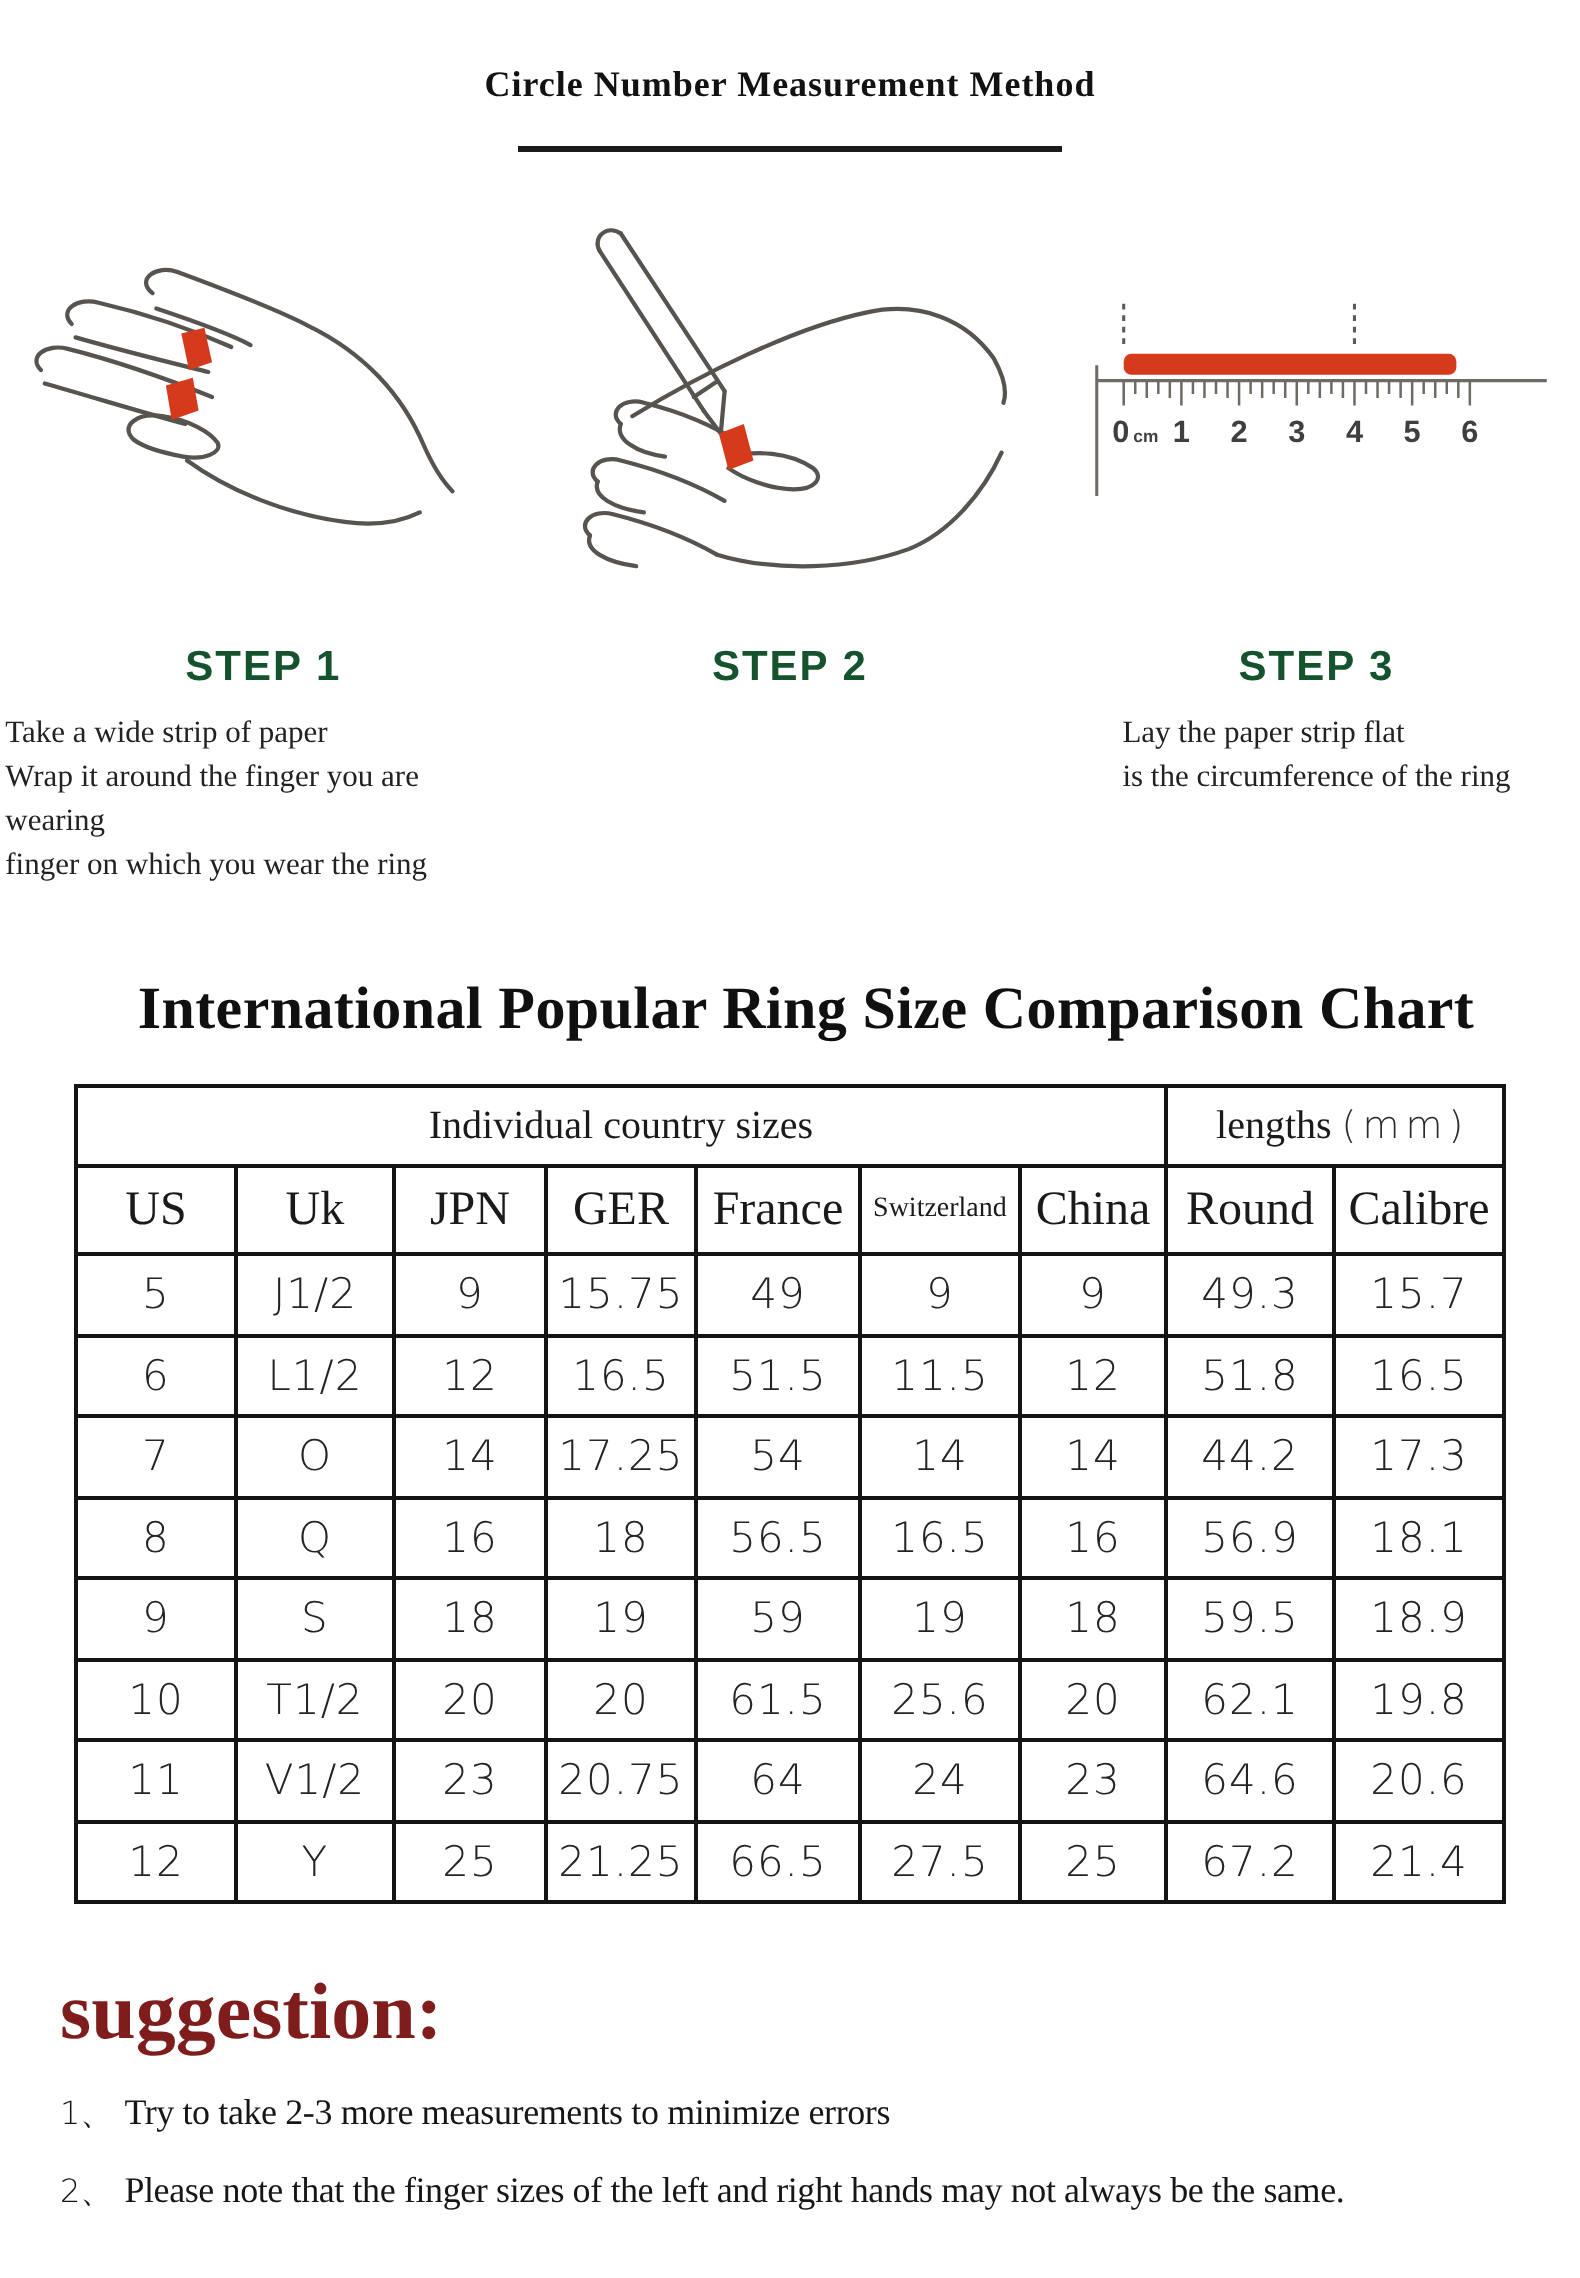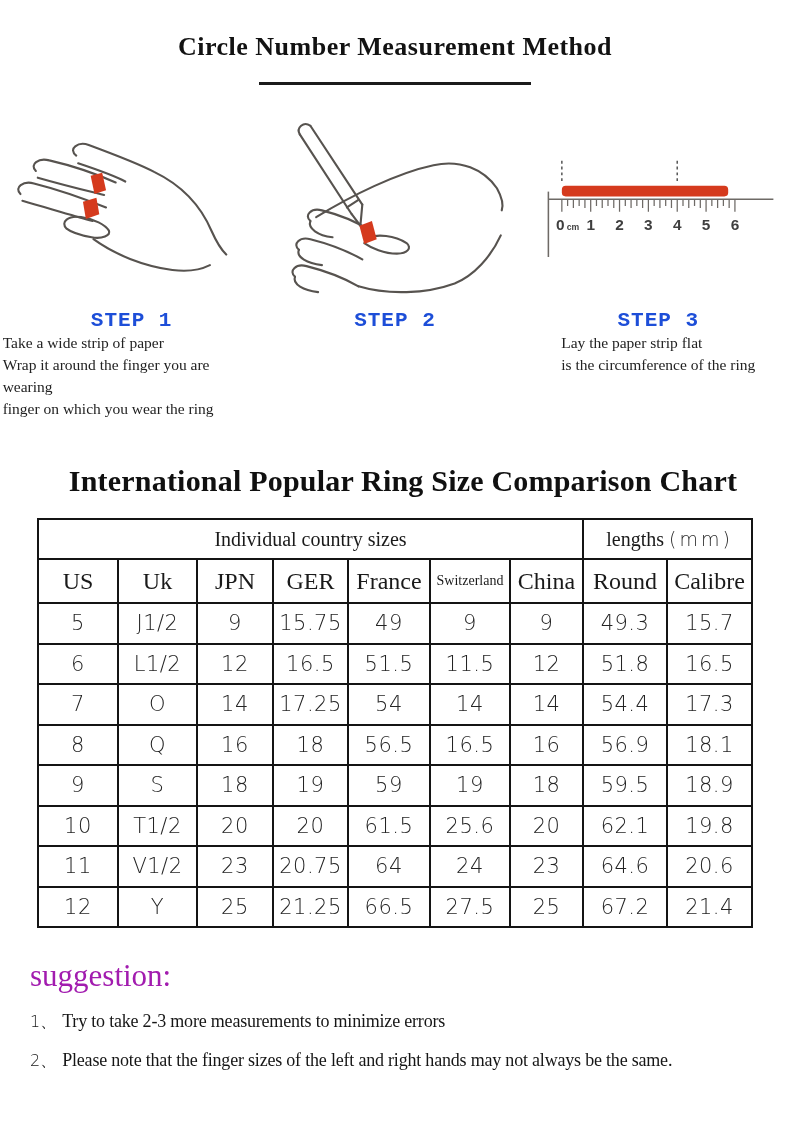--- a/index.html
+++ b/index.html
@@ -5,37 +5,37 @@
   * { margin:0; padding:0; box-sizing:border-box; }
   html,body { background:#ffffff; }
   body {
     width:790px; height:1139px; margin:0 auto; overflow:hidden;
     font-family:"Liberation Serif", serif; color:#1a1a1a; position:relative;
   }
 
   
   .page-title {
     margin-top:32px; text-align:center;
-    font-size:26px; font-weight:700; letter-spacing:0.5px; color:#121212;
+    font-size:18px; font-weight:700; letter-spacing:0.5px; color:#121212;
   }
   .title-underline {
     width:272px; height:3px; background:#1b1b1b; margin:20px auto 0;
   }
 
   
   .steps { display:flex; margin-top:24px; }
   .step { width:263.3px; display:flex; flex-direction:column; align-items:center; }
   .step-illu { width:250px; height:196px; }
   .step-label {
-    font-family:Liberation Mono, monospace;
-    font-size:21px; font-weight:600; color:#1d4ed8; letter-spacing:1px;
-    margin-top:4px;
+    font-family:Liberation Sans, sans-serif;
+    font-size:21px; font-weight:600; color:#14532d; letter-spacing:1px;
+    margin-top:26px;
   }
   .step-desc {
-    margin-top:0; width:max-content; max-width:258px;
+    margin-top:10px; width:max-content; max-width:258px;
     font-size:15.5px; line-height:22px; color:#222; text-align:left;
   }
 
   
   .chart-title {
     margin-top:44px; text-align:center;
     font-size:30px; font-weight:700; color:#101010; letter-spacing:0.2px;padding-left:16px;
   }
   table.size-table {
     border-collapse:collapse; margin:20px auto 0;
@@ -53,21 +53,21 @@
   tr.head-row th { height:44px; font-size:24px; font-weight:400; }
   tr.head-row th.small-head { font-size:14px;margin-top:28px; }
   table.size-table td {
     height:40.5px;
     font-family:"DejaVu Sans", sans-serif; font-weight:300;
     font-size:21px; color:#242424; letter-spacing:0.5px;
   }
 
   
   .suggestion { margin:30px 0 0 30px; }
-  .suggestion-heading { font-size:31px; font-weight:400; color:#a21caf; }
+  .suggestion-heading { font-size:40px; font-weight:700; color:#7f1d1d; }
   .suggestion-item {
     display:flex; align-items:baseline; margin-top:17px; color:#161616;
   }
   .suggestion-item .num {
     font-family:"DejaVu Sans", sans-serif; font-weight:300;
     font-size:16px; margin-right:6px; flex:none;
   }
   .suggestion-item .txt { font-size:18px; letter-spacing:-0.2px; }
 
   
@@ -167,21 +167,21 @@
     <col style="width:75px">
       <col style="width:82px">
       <col style="width:80px">
     <col style="width:73px">
       <col style="width:84px">
       <col style="width:85px">
   </colgroup>
   <thead>
     <tr class="group-row">
       <th colspan="7">Individual country sizes</th>
-      <th colspan="2" style="text-align:center;padding-left:4px">
+      <th colspan="2" style="text-align:left;padding-left:24px">
         <span>lengths</span>
         <span class="mm-suffix">(mm)</span>
       </th>
     </tr>
     <tr class="head-row">
       <th>US</th>
       <th>Uk</th>
       <th>JPN</th>
       <th>GER</th>
       <th>France</th>
@@ -215,21 +215,21 @@
         <td>16.5</td>
       </tr>
       <tr>
         <td>7</td>
         <td>O</td>
         <td>14</td>
         <td>17.25</td>
         <td>54</td>
         <td>14</td>
         <td>14</td>
-        <td>54.4</td>
+        <td>44.2</td>
         <td>17.3</td>
       </tr>
       <tr>
         <td>8</td>
         <td>Q</td>
         <td>16</td>
         <td>18</td>
         <td>56.5</td>
         <td>16.5</td>
         <td>16</td>

